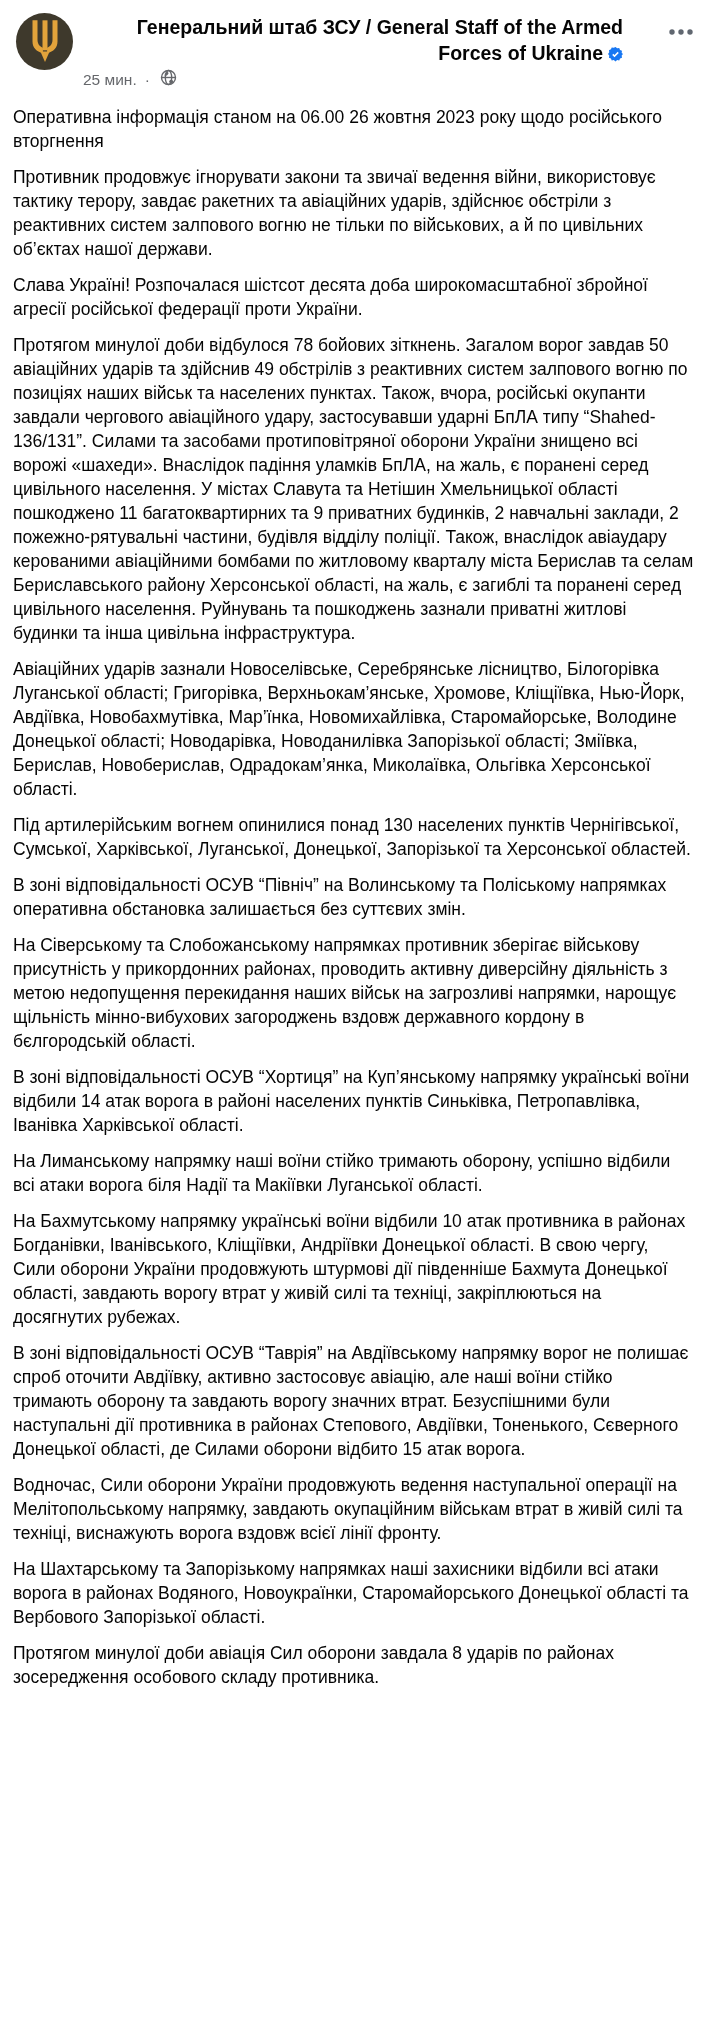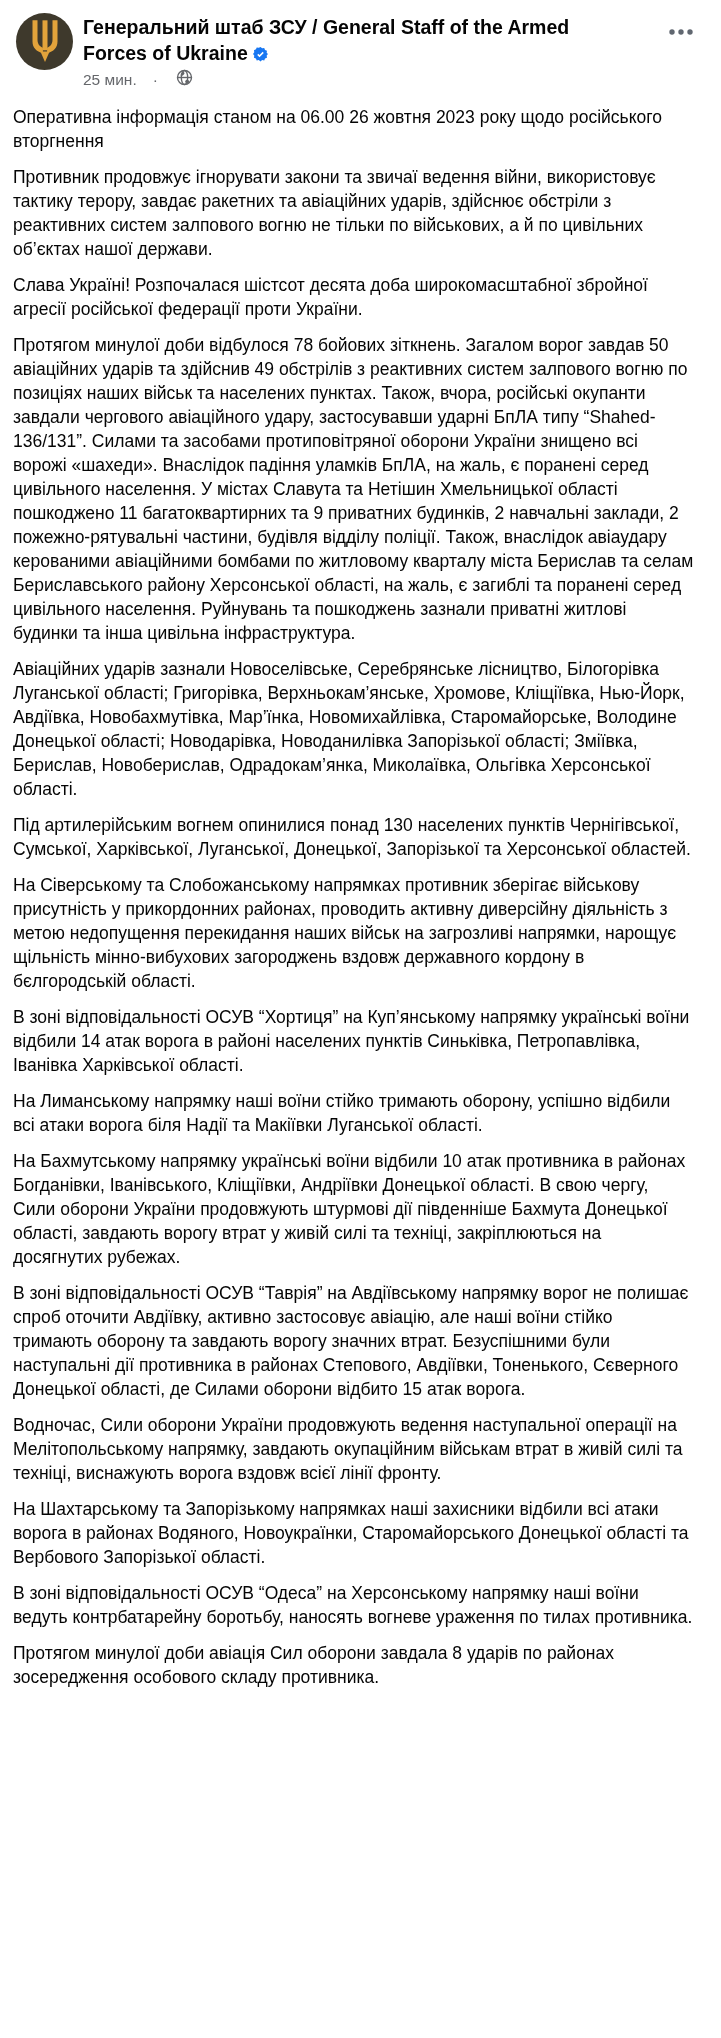--- a/index.html
+++ b/index.html
@@ -24,34 +24,34 @@
     position:relative;
   }
   .avatar{
     flex:0 0 auto;
     width:57px; height:57px; border-radius:50%;
     background: var(--avatar_bg);
     display:flex; align-items:center; justify-content:center;
     cursor:pointer;
   }
   .avatar svg{ display:block; }
-  .header-info{ margin-left:10px; padding-top:1px; flex:1 1 auto; min-width:0; }
+  .header-info{ margin-left:10px; padding-top:1px; flex:1 1 auto; min-width:0;text-align:right; }
   .page-name{
     font-size:19.5px; line-height:26px; font-weight:700;
     color: var(--text);
     max-width:540px;
     cursor:pointer;
   }
   .verified-badge{
     display:inline-block; vertical-align:-2px; margin-left:5px;
     width:15px; height:15px;
   }
   .meta-row{
     margin-top:3px;
-    display:flex; align-items:center; gap:16px;
+    display:flex; align-items:center; gap:8px;
     color: var(--secondary);
     font-size:15.5px; line-height:20px;
   }
   .meta-row .timestamp{ cursor:pointer; }
   .globe-icon{ display:inline-block; margin-left:2px; }
   .more-button{
     position:absolute; top:18px; right:22px;
     width:36px; height:28px;
     display:flex; align-items:center; justify-content:center;
     border:none; background:transparent; cursor:pointer; border-radius:6px;
@@ -115,24 +115,24 @@
     </button>
   </div>
 
   <div class="post-body">
       <p class="post-paragraph">Оперативна інформація станом на 06.00 26 жовтня 2023 року щодо російського вторгнення</p>
       <p class="post-paragraph">Противник продовжує ігнорувати закони та звичаї ведення війни, використовує тактику терору, завдає ракетних та авіаційних ударів, здійснює обстріли з реактивних систем залпового вогню не тільки по військових, а й по цивільних об’єктах нашої держави.</p>
       <p class="post-paragraph">Слава Україні! Розпочалася шістсот десята доба широкомасштабної збройної агресії російської федерації проти України.</p>
       <p class="post-paragraph">Протягом минулої доби відбулося 78 бойових зіткнень. Загалом ворог завдав 50 авіаційних ударів та здійснив 49 обстрілів з реактивних систем залпового вогню по позиціях наших військ та населених пунктах. Також, вчора, російські окупанти завдали чергового авіаційного удару, застосувавши ударні БпЛА типу “Shahed-136/131”. Силами та засобами протиповітряної оборони України знищено всі ворожі «шахеди». Внаслідок падіння уламків БпЛА, на жаль, є поранені серед цивільного населення. У містах Славута та Нетішин Хмельницької області пошкоджено 11 багатоквартирних та 9 приватних будинків, 2 навчальні заклади, 2 пожежно-рятувальні частини, будівля відділу поліції. Також, внаслідок авіаудару керованими авіаційними бомбами по житловому кварталу міста Берислав та селам Бериславського району Херсонської області, на жаль, є загиблі та поранені серед цивільного населення. Руйнувань та пошкоджень зазнали приватні житлові будинки та інша цивільна інфраструктура.</p>
       <p class="post-paragraph">Авіаційних ударів зазнали Новоселівське, Серебрянське лісництво, Білогорівка Луганської області; Григорівка, Верхньокам’янське, Хромове, Кліщіївка, Нью-Йорк, Авдіївка, Новобахмутівка, Мар’їнка, Новомихайлівка, Старомайорське, Володине Донецької області; Новодарівка, Новоданилівка Запорізької області; Зміївка, Берислав, Новоберислав, Одрадокам’янка, Миколаївка, Ольгівка Херсонської області.</p>
       <p class="post-paragraph">Під артилерійським вогнем опинилися понад 130 населених пунктів Чернігівської, Сумської, Харківської, Луганської, Донецької, Запорізької та Херсонської областей.</p>
+      <p class="post-paragraph">В зоні відповідальності ОСУВ “Північ” на Волинському та Поліському напрямках оперативна обстановка залишається без суттєвих змін.</p>
       <p class="post-paragraph">На Сіверському та Слобожанському напрямках противник зберігає військову присутність у прикордонних районах, проводить активну диверсійну діяльність з метою недопущення перекидання наших військ на загрозливі напрямки, нарощує щільність мінно-вибухових загороджень  вздовж державного кордону в бєлгородській області.</p>
       <p class="post-paragraph">В зоні відповідальності ОСУВ “Хортиця” на Куп’янському напрямку українські воїни відбили 14 атак ворога в районі населених пунктів Синьківка, Петропавлівка, Іванівка Харківської області.</p>
       <p class="post-paragraph">На Лиманському напрямку наші воїни стійко тримають оборону, успішно відбили всі атаки ворога біля Надії та Макіївки Луганської області.</p>
       <p class="post-paragraph">На Бахмутському напрямку українські воїни відбили 10 атак противника в районах Богданівки, Іванівського, Кліщіївки, Андріївки Донецької області. В свою чергу, Сили оборони України продовжують штурмові дії південніше Бахмута Донецької області, завдають ворогу втрат у живій силі та техніці, закріплюються на досягнутих рубежах.</p>
       <p class="post-paragraph">В зоні відповідальності ОСУВ “Таврія” на Авдіївському напрямку ворог не полишає спроб оточити Авдіївку, активно застосовує авіацію, але наші воїни стійко тримають оборону та завдають ворогу значних втрат. Безуспішними були наступальні дії противника в районах Степового, Авдіївки, Тоненького, Сєверного Донецької області, де Силами оборони відбито 15 атак ворога.</p>
       <p class="post-paragraph">Водночас, Сили оборони України продовжують ведення наступальної операції на Мелітопольському напрямку, завдають окупаційним військам втрат в живій силі та техніці, виснажують ворога вздовж всієї лінії фронту.</p>
       <p class="post-paragraph">На Шахтарському та Запорізькому напрямках наші захисники відбили всі атаки ворога в районах Водяного, Новоукраїнки, Старомайорського Донецької області та Вербового Запорізької області.</p>
-      <p class="post-paragraph">В зоні відповідальності ОСУВ “Одеса” на Херсонському напрямку наші воїни ведуть контрбатарейну боротьбу, наносять вогневе ураження по тилах противника.</p>
       <p class="post-paragraph">Протягом минулої доби авіація Сил оборони завдала 8 ударів по районах зосередження особового складу противника.</p>
     </div>
 
 </div>
 
 </body></html>

